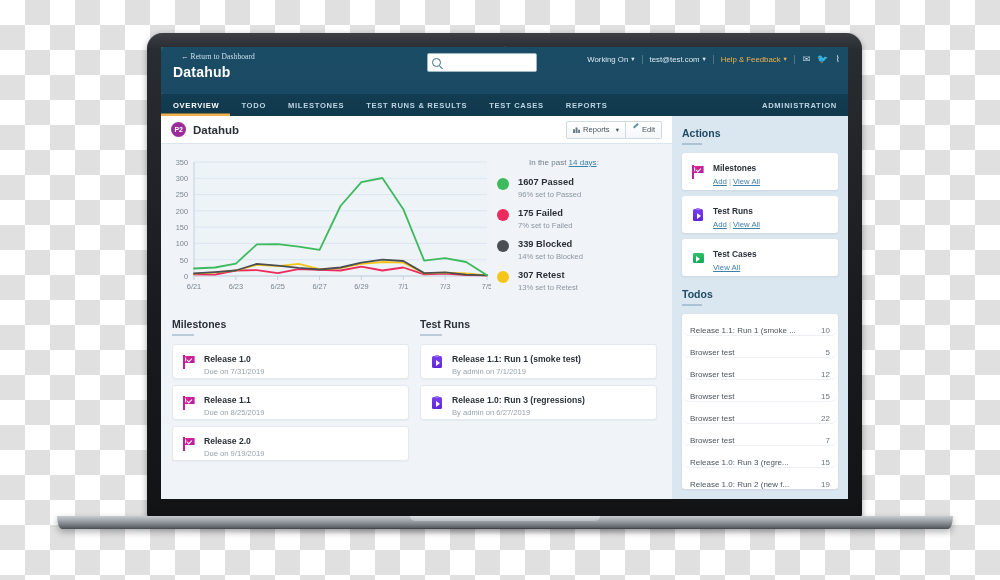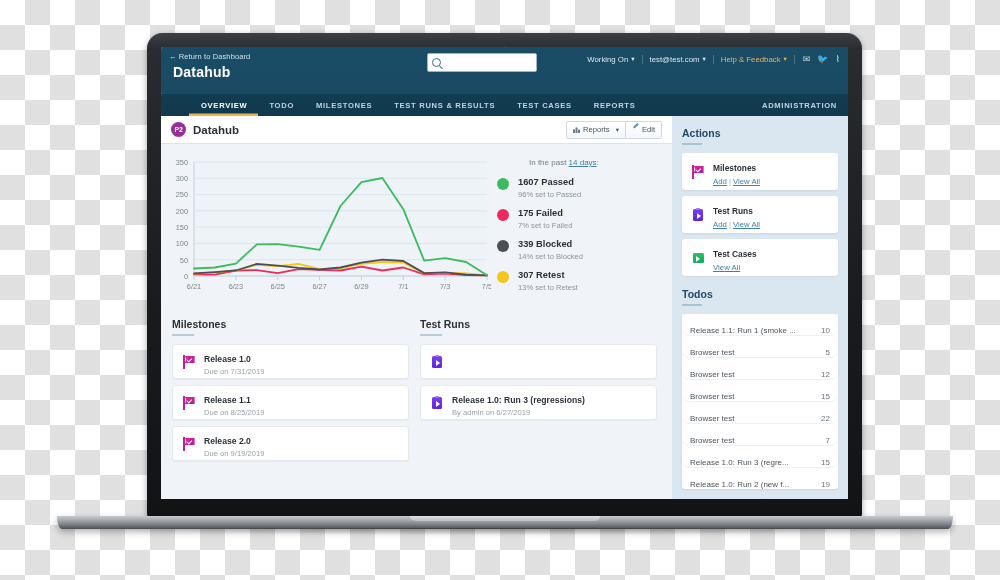--- a/index.html
+++ b/index.html
@@ -55,21 +55,21 @@
     position:relative;height:47px;
     background:#1c4f68;
     background-image:
       linear-gradient(115deg,rgba(255,255,255,.05) 0 2px,transparent 2px 40px),
       linear-gradient(62deg,rgba(255,255,255,.045) 0 1.5px,transparent 1.5px 52px),
       linear-gradient(160deg,rgba(255,255,255,.04) 0 1.5px,transparent 1.5px 66px),
       linear-gradient(20deg,rgba(255,255,255,.035) 0 1.5px,transparent 1.5px 48px),
       linear-gradient(180deg,#1b4c66 0%,#1a4a63 100%);
   }
   .return-link{
-    position:absolute;left:8px;top:5px;color:#cfe0ea;font-size:7.5px;letter-spacing:.1px;
+    position:absolute;left:20px;top:5px;color:#cfe0ea;font-size:7.5px;letter-spacing:.1px;font-family:Liberation Serif, serif;
   }
   .brand{
     position:absolute;left:12px;top:17px;color:#fff;font-size:14px;font-weight:bold;letter-spacing:.2px;
   }
   .search-wrap{
     position:absolute;left:266px;top:6px;width:108px;height:17px;
     background:#fff;border:1px solid #9fb7c4;border-radius:2px;
   }
   .search-wrap .mag{
     position:absolute;left:4px;top:3.5px;width:7px;height:7px;border:1.3px solid #3a6e88;border-radius:50%;
@@ -89,21 +89,21 @@
   .caret{display:inline-block;margin-left:3px;font-size:6.5px;vertical-align:1px;}
   .hdr-icons{display:flex;align-items:center;gap:7px;padding-left:8px;color:#cfe0ea;font-size:9px;}
 
   
   .app-nav{
     position:relative;height:22px;background:#123b50;
     background-image:
       linear-gradient(115deg,rgba(255,255,255,.045) 0 1.5px,transparent 1.5px 44px),
       linear-gradient(60deg,rgba(255,255,255,.04) 0 1.5px,transparent 1.5px 58px),
       linear-gradient(180deg,#123c51,#11394d);
-    display:flex;align-items:center;padding-left:28px;
+    display:flex;align-items:center;
   }
   .nav-item{
     font-size:7.6px;font-weight:bold;letter-spacing:.7px;color:#bed4e0;padding:0 11px;height:22px;
     display:flex;align-items:center;white-space:nowrap;
   }
   .nav-item:first-child{padding-left:12px;}
   .nav-item.active{color:#fff;box-shadow:inset 0 -2.5px 0 #f0b24a;}
   .nav-right{margin-left:auto;}
 
   
@@ -370,20 +370,21 @@
                   <span><span class="card-t">Release 2.0</span><div class="card-s">Due on 9/19/2019</div></span>
                 </div>
               </div>
           </div>
           <div class="sec">
             <div class="sec-title">Test Runs</div>
             <div class="sec-rule"></div>
             <div id="testrun-cards">
                 <div class="card">
                   <span class="card-ico"><span class="run"><span class="pad"></span><span class="clip"></span><span class="play"></span></span></span>
+                  <span><span class="card-t">Release 1.1: Run 1 (smoke test)</span><div class="card-s">By admin on 7/1/2019</div></span>
                 </div>
                 <div class="card">
                   <span class="card-ico"><span class="run"><span class="pad"></span><span class="clip"></span><span class="play"></span></span></span>
                   <span><span class="card-t">Release 1.0: Run 3 (regressions)</span><div class="card-s">By admin on 6/27/2019</div></span>
                 </div>
               </div>
           </div>
         </div>
 
       </div>

